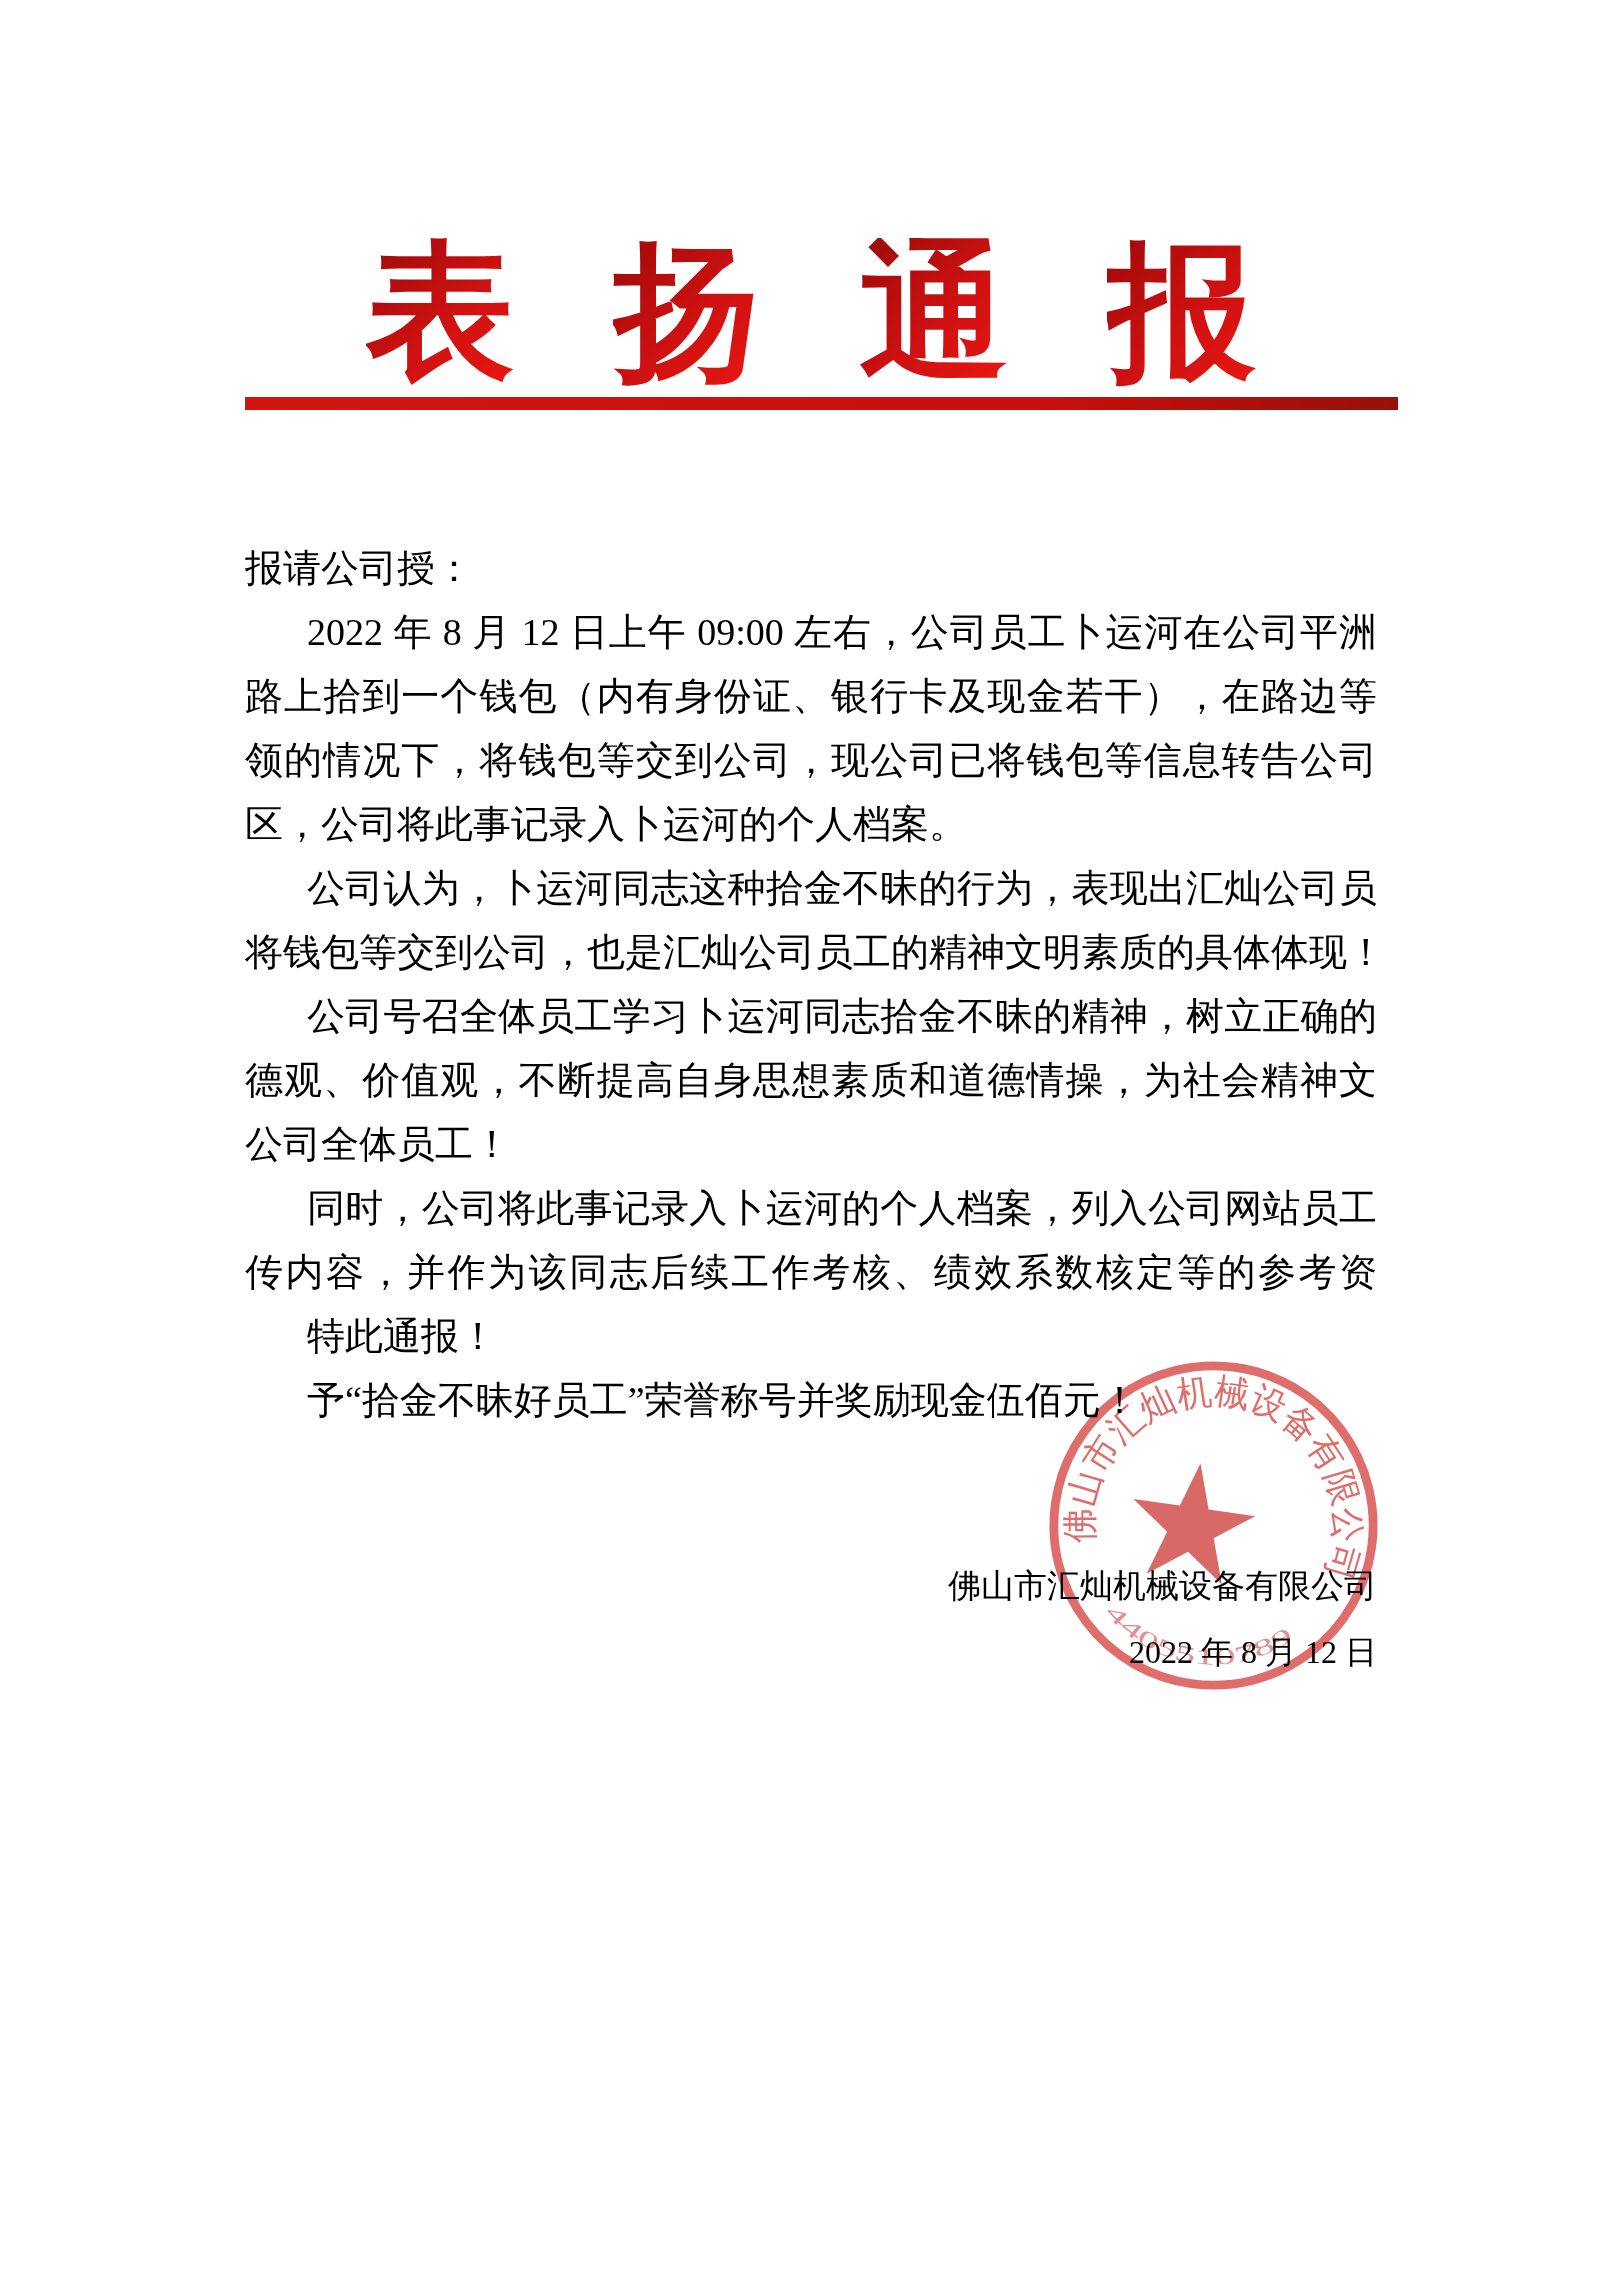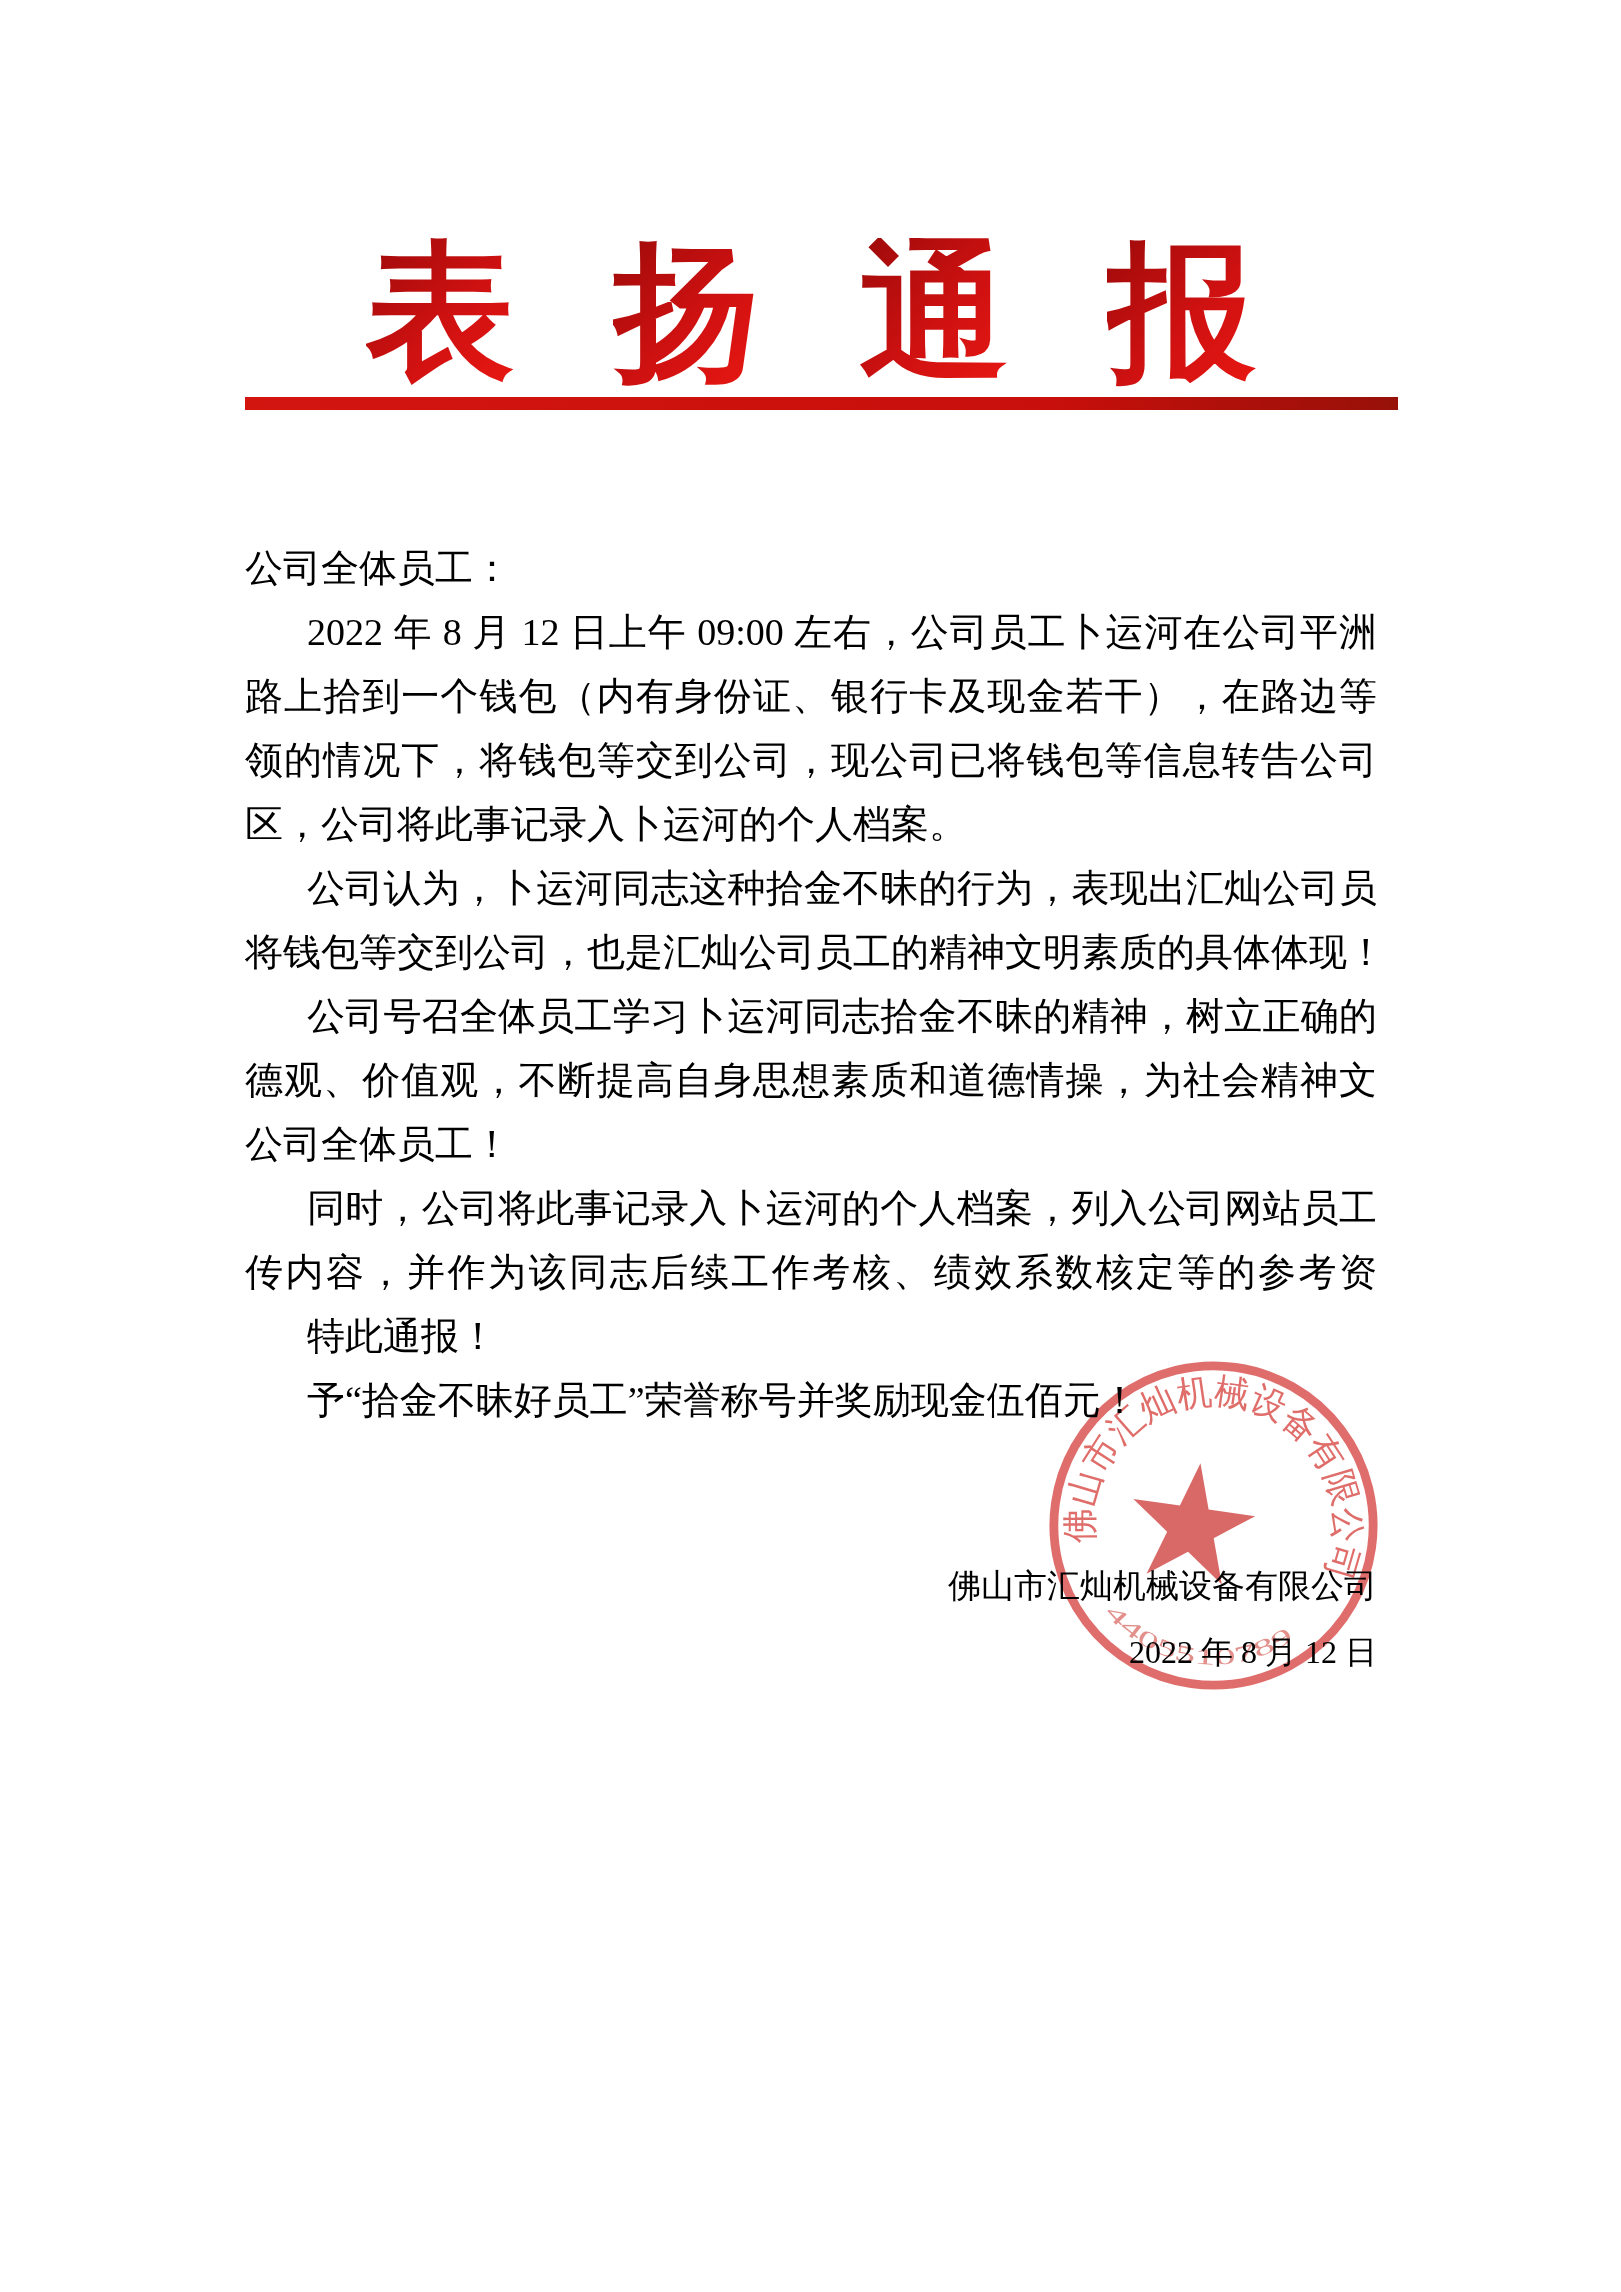--- a/index.html
+++ b/index.html
@@ -104,21 +104,21 @@
 
   <h1 class="title" style="margin:0;">
     <span class="title-char">表</span>
     <span class="title-char">扬</span>
     <span class="title-char">通</span>
     <span class="title-char">报</span>
   </h1>
   <div class="title-rule"></div>
 
   <div class="body-block">
-    <div class="line">公司全体员工：</div>
+    <div class="line">报请公司授：</div>
     <div class="line indent fill">2022 年 8 月 12 日上午 09:00 左右，公司员工卜运河在公司平洲厂区门口道</div>
     <div class="line fill">路上拾到一个钱包（内有身份证、银行卡及现金若干），在路边等候多时无人认</div>
     <div class="line fill">领的情况下，将钱包等交到公司，现公司已将钱包等信息转告公司所在地东区社</div>
     <div class="line">区，公司将此事记录入卜运河的个人档案。</div>
     <div class="line indent fill">公司认为，卜运河同志这种拾金不昧的行为，表现出汇灿公司员工高尚的品</div>
     <div class="line">将钱包等交到公司，也是汇灿公司员工的精神文明素质的具体体现！</div>
     <div class="line indent fill">公司号召全体员工学习卜运河同志拾金不昧的精神，树立正确的人生观、道</div>
     <div class="line fill">德观、价值观，不断提高自身思想素质和道德情操，为社会精神文明建设做出更</div>
     <div class="line">公司全体员工！</div>
     <div class="line indent fill">同时，公司将此事记录入卜运河的个人档案，列入公司网站员工风采栏目宣</div>

